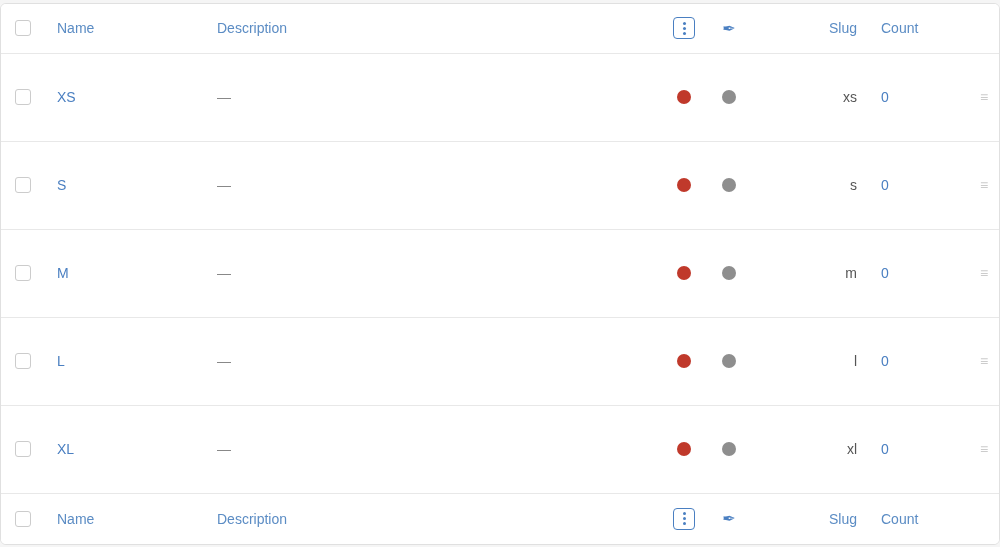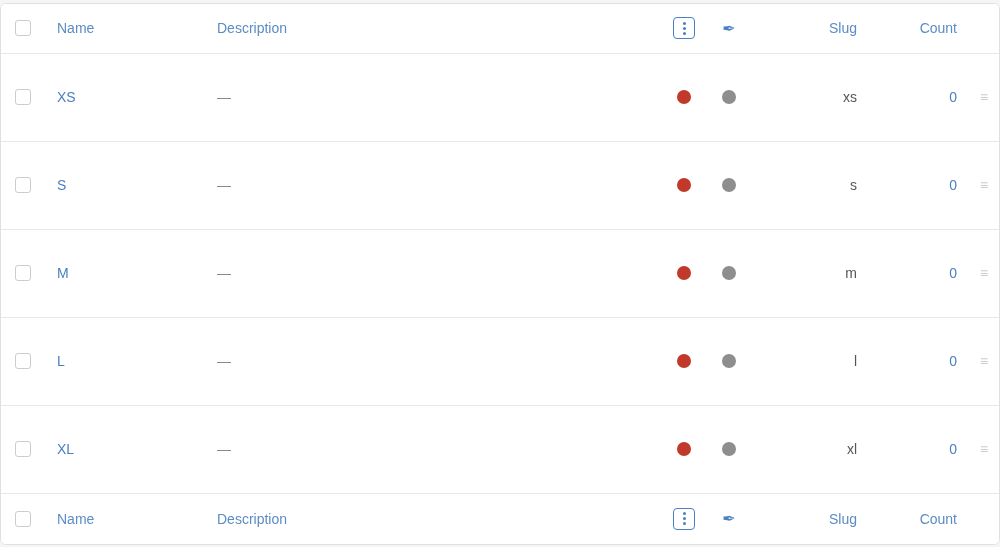--- a/index.html
+++ b/index.html
@@ -74,21 +74,21 @@
     .cell-slug {
       width: 120px;
       min-width: 120px;
       color: #555;
       font-size: 14px;
       justify-content: flex-end;
     }
     .cell-count {
       width: 100px;
       min-width: 100px;
-      justify-content: flex-end;
+      justify-content: flex-start;
       color: #4a7fc1;
       font-size: 14px;
       font-weight: 500;
     }
     .cell-drag {
       width: 30px;
       min-width: 30px;
       justify-content: center;
       color: #bbb;
       font-size: 16px;

